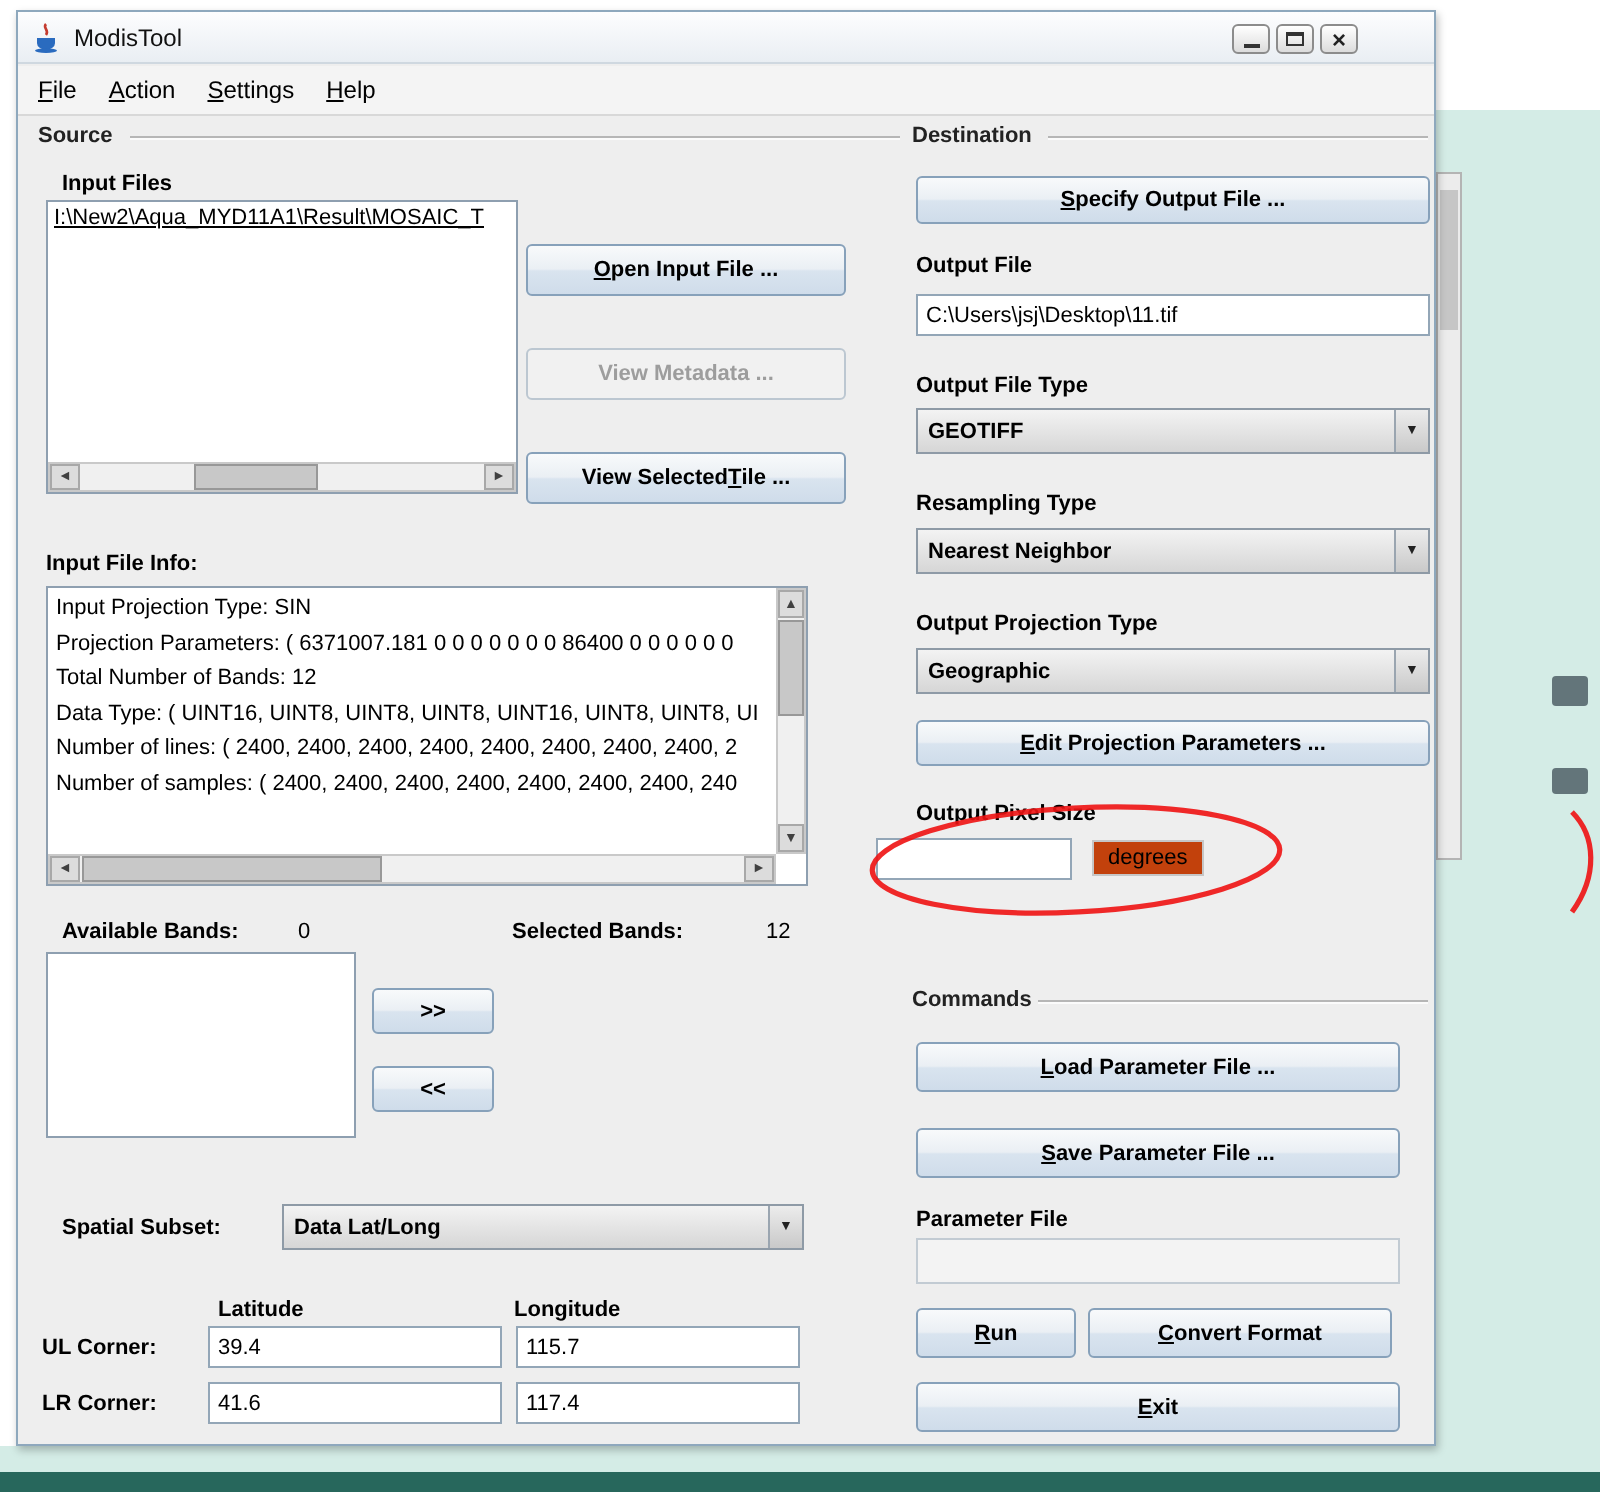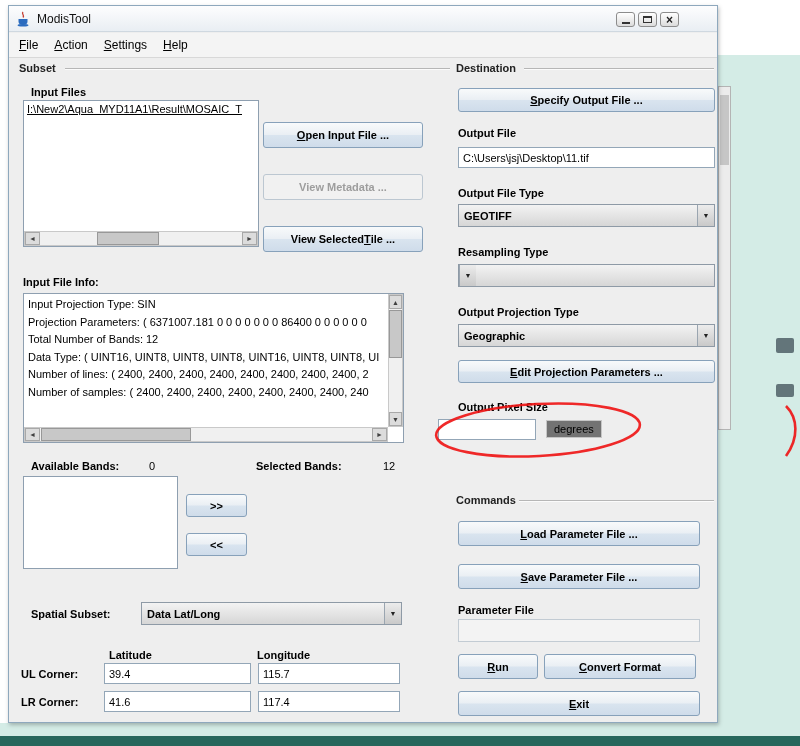--- a/index.html
+++ b/index.html
@@ -51,21 +51,21 @@
 
   .combo { border:1px solid #8e9aa6; background:linear-gradient(180deg,#f3f3f3,#d6d6d6); display:flex; align-items:center; }
   .combo-value { font-size:11px; font-weight:bold; color:#000; padding-left:5px; flex:1; white-space:nowrap; overflow:hidden; }
   .combo-arrow { width:17px; align-self:stretch; border-left:1px solid #9aa5b0; background:linear-gradient(180deg,#ececec,#c9c9c9); display:flex; align-items:center; justify-content:center; font-size:7px; color:#222; }
 
   
   .sb-track { background:#f0f0f0; border:1px solid #c9c9c9; position:absolute; }
   .sb-btn { background:#dcdcdc; border:1px solid #a8a8a8; position:absolute; display:flex; align-items:center; justify-content:center; font-size:7px; color:#404040; }
   .sb-thumb { background:#c8c8c8; border:1px solid #989898; position:absolute; }
 
-  .unit-box { font-size:11px; color:#000; border:1px solid #c6c6c6; padding:2px 7px; background:#737373; }
+  .unit-box { font-size:11px; color:#000; border:1px solid #c6c6c6; padding:2px 7px; background:#c2410c; }
 
   svg.annot { pointer-events:none; }
 </style>
 </head>
 <body>
 
 <div class="abs" id="desktop-right"></div>
 <div class="abs" id="desktop-bottom"></div>
 <div class="abs" id="taskbar-strip"></div>
 <div class="abs" id="bg-scrollbar"></div>
@@ -95,21 +95,21 @@
       </div>
   </div>
 
   <div class="abs" id="menubar">
     <span class="menu-item"><u>F</u>ile</span>
     <span class="menu-item"><u>A</u>ction</span>
     <span class="menu-item"><u>S</u>ettings</span>
     <span class="menu-item"><u>H</u>elp</span>
   </div>
 
-  <span class="abs section-label" style="left:10px; top:56px;">Subset</span>
+  <span class="abs section-label" style="left:10px; top:56px;">Source</span>
   <div class="abs etch" style="left:56px; top:62px; width:385px;"></div>
 
   <span class="abs blabel" style="left:22px; top:80px;">Input Files</span>
 
   <div class="abs listbox" style="left:14px; top:94px; width:236px; height:147px;">
     <div class="path-item">I:\New2\Aqua_MYD11A1\Result\MOSAIC_T</div>
 
     <div class="sb-track" style="left:0; top:130px; width:234px; height:15px;">
       <div class="sb-btn" style="left:0; top:0; width:15px; height:13px;">◄</div>
       <div class="sb-btn" style="right:0; top:0; width:15px; height:13px;">►</div>
@@ -182,20 +182,21 @@
   <input class="abs tf" style="left: 449px; top: 141px; width: 257px; height: 21px;" value="C:\Users\jsj\Desktop\11.tif">
 
   <span class="abs blabel" style="left:449px; top:181px;">Output File Type</span>
   <div class="abs combo" style="left:449px; top:198px; width:257px; height:23px;">
     <span class="combo-value">GEOTIFF</span>
     <span class="combo-arrow">▼</span>
   </div>
 
   <span class="abs blabel" style="left:449px; top:240px;">Resampling Type</span>
   <div class="abs combo" style="left:449px; top:258px; width:257px; height:23px;">
+    <span class="combo-value">Nearest Neighbor</span>
     <span class="combo-arrow">▼</span>
   </div>
 
   <span class="abs blabel" style="left:449px; top:300px;">Output Projection Type</span>
   <div class="abs combo" style="left:449px; top:318px; width:257px; height:23px;">
     <span class="combo-value">Geographic</span>
     <span class="combo-arrow">▼</span>
   </div>
 
   <div class="abs btn" style="left:449px; top:354px; width:257px; height:23px;"><u>E</u>dit Projection Parameters ...</div>

